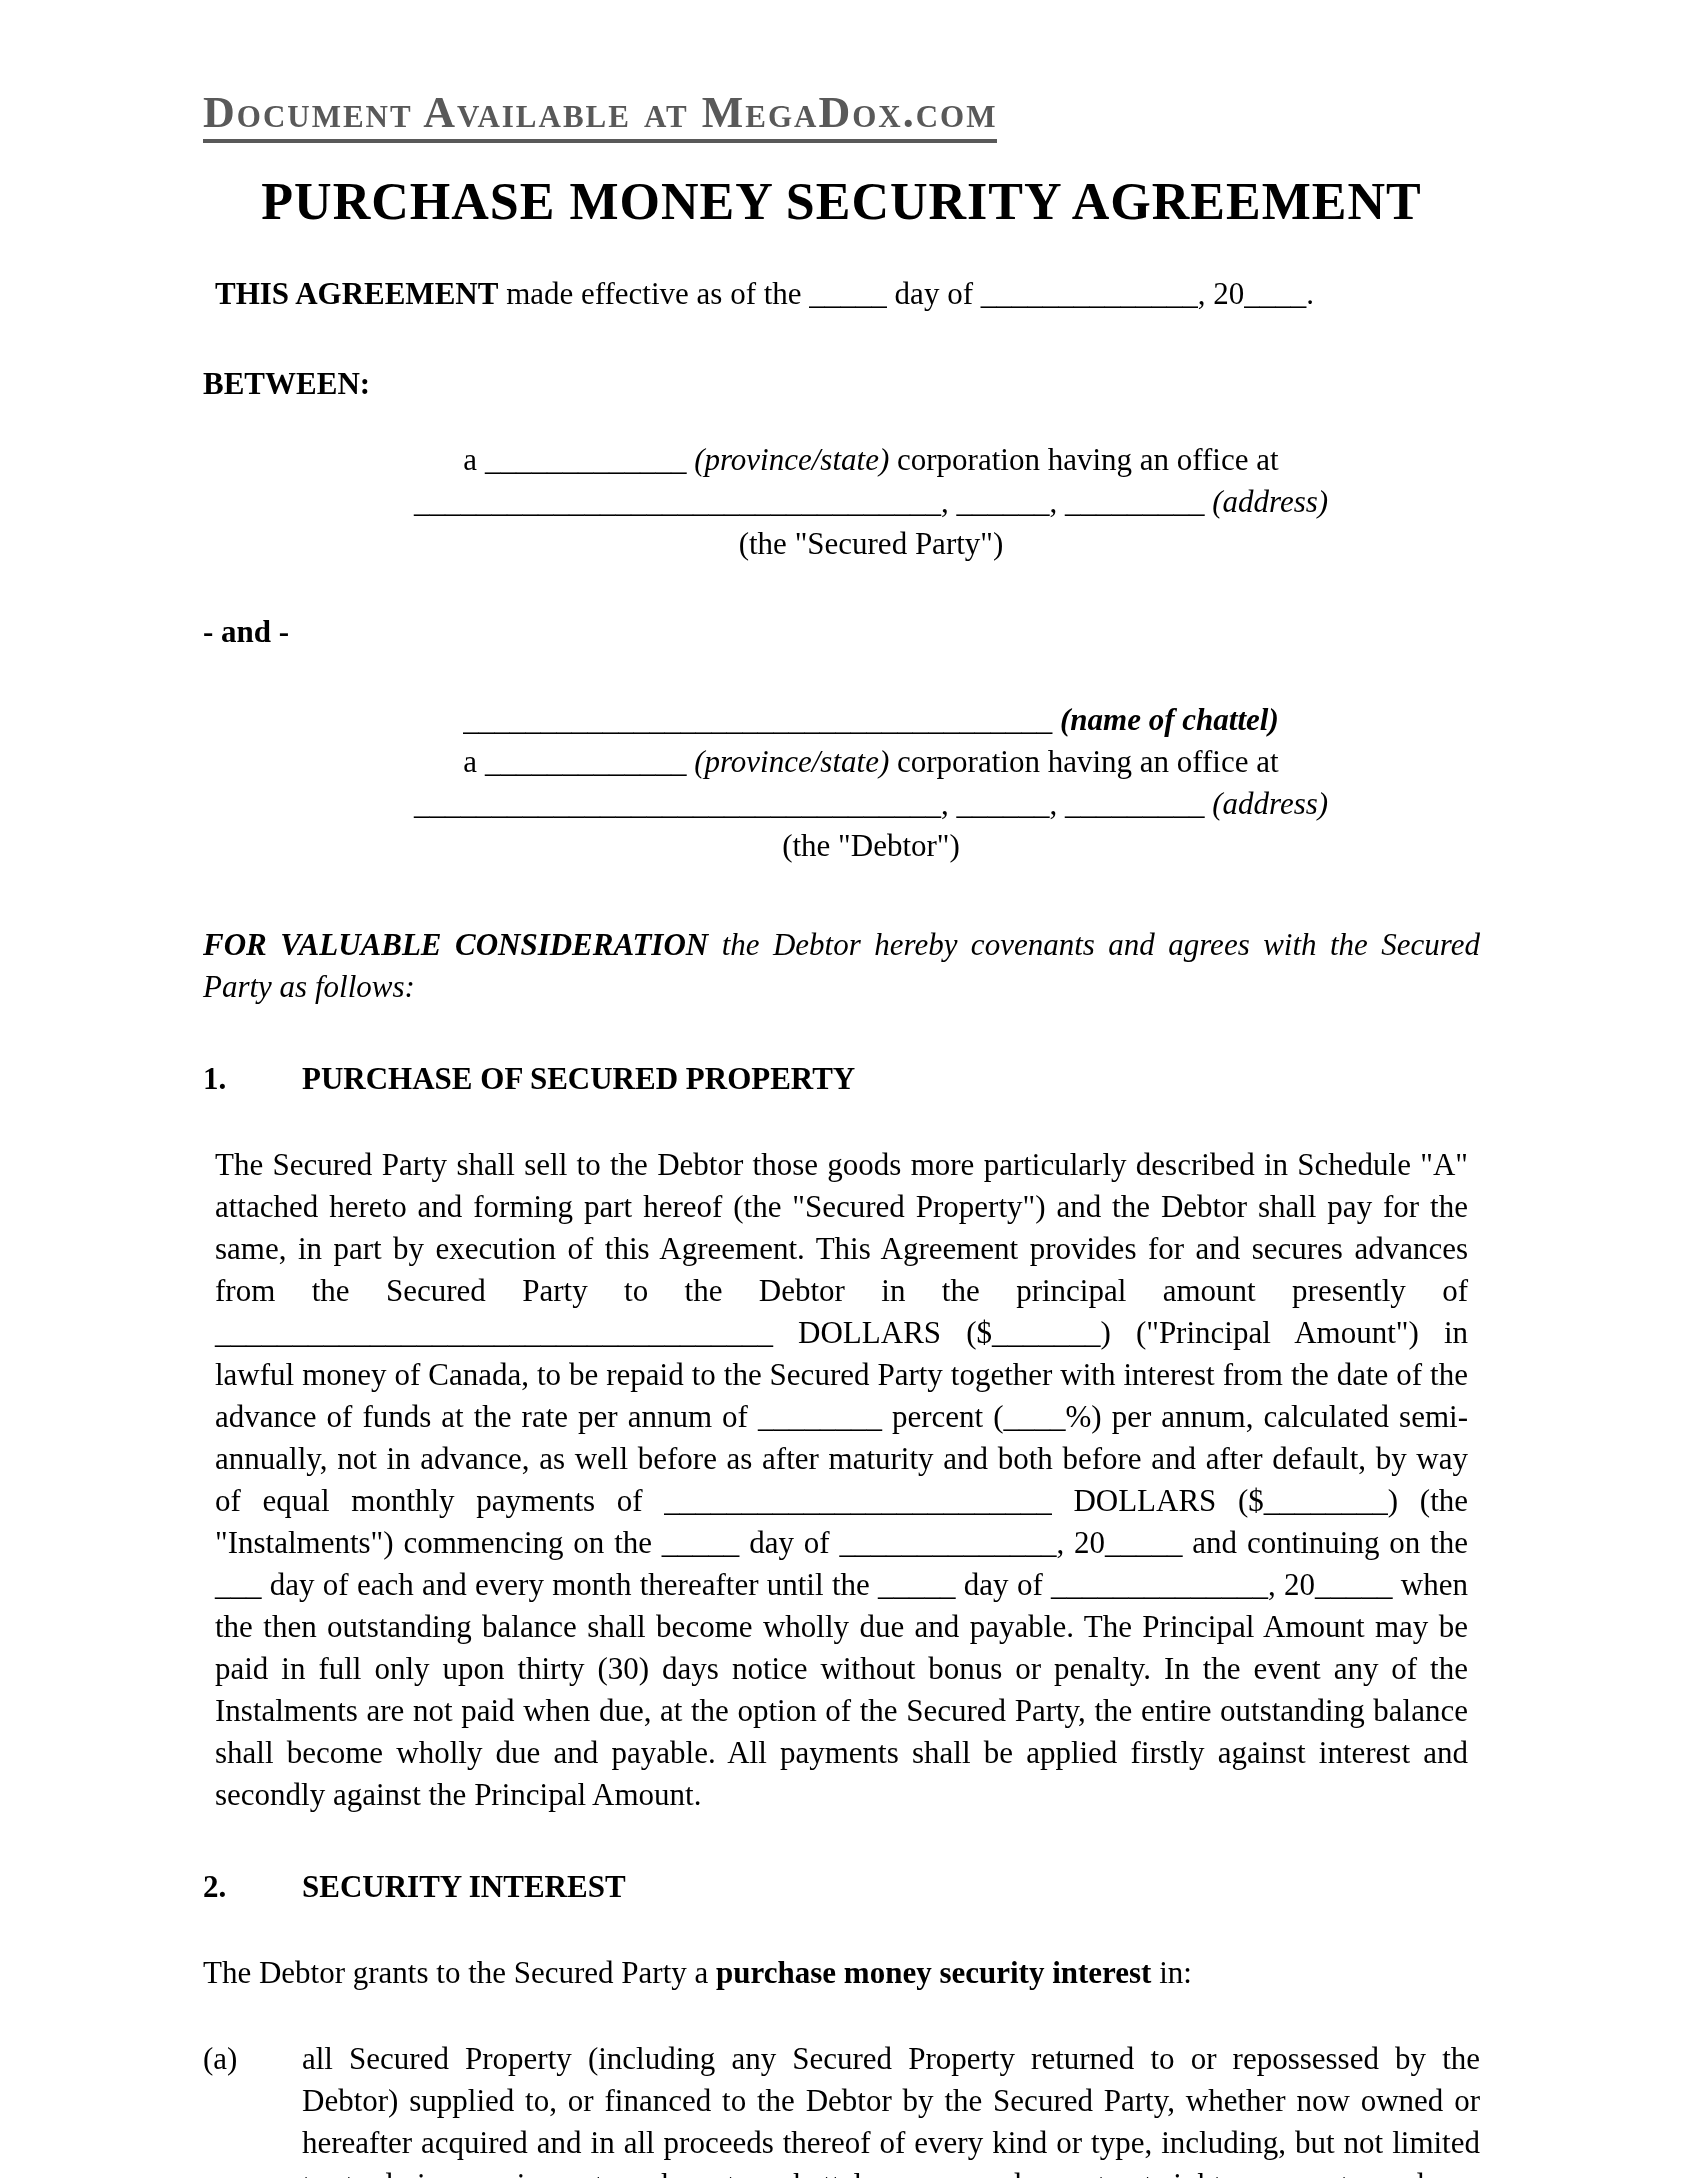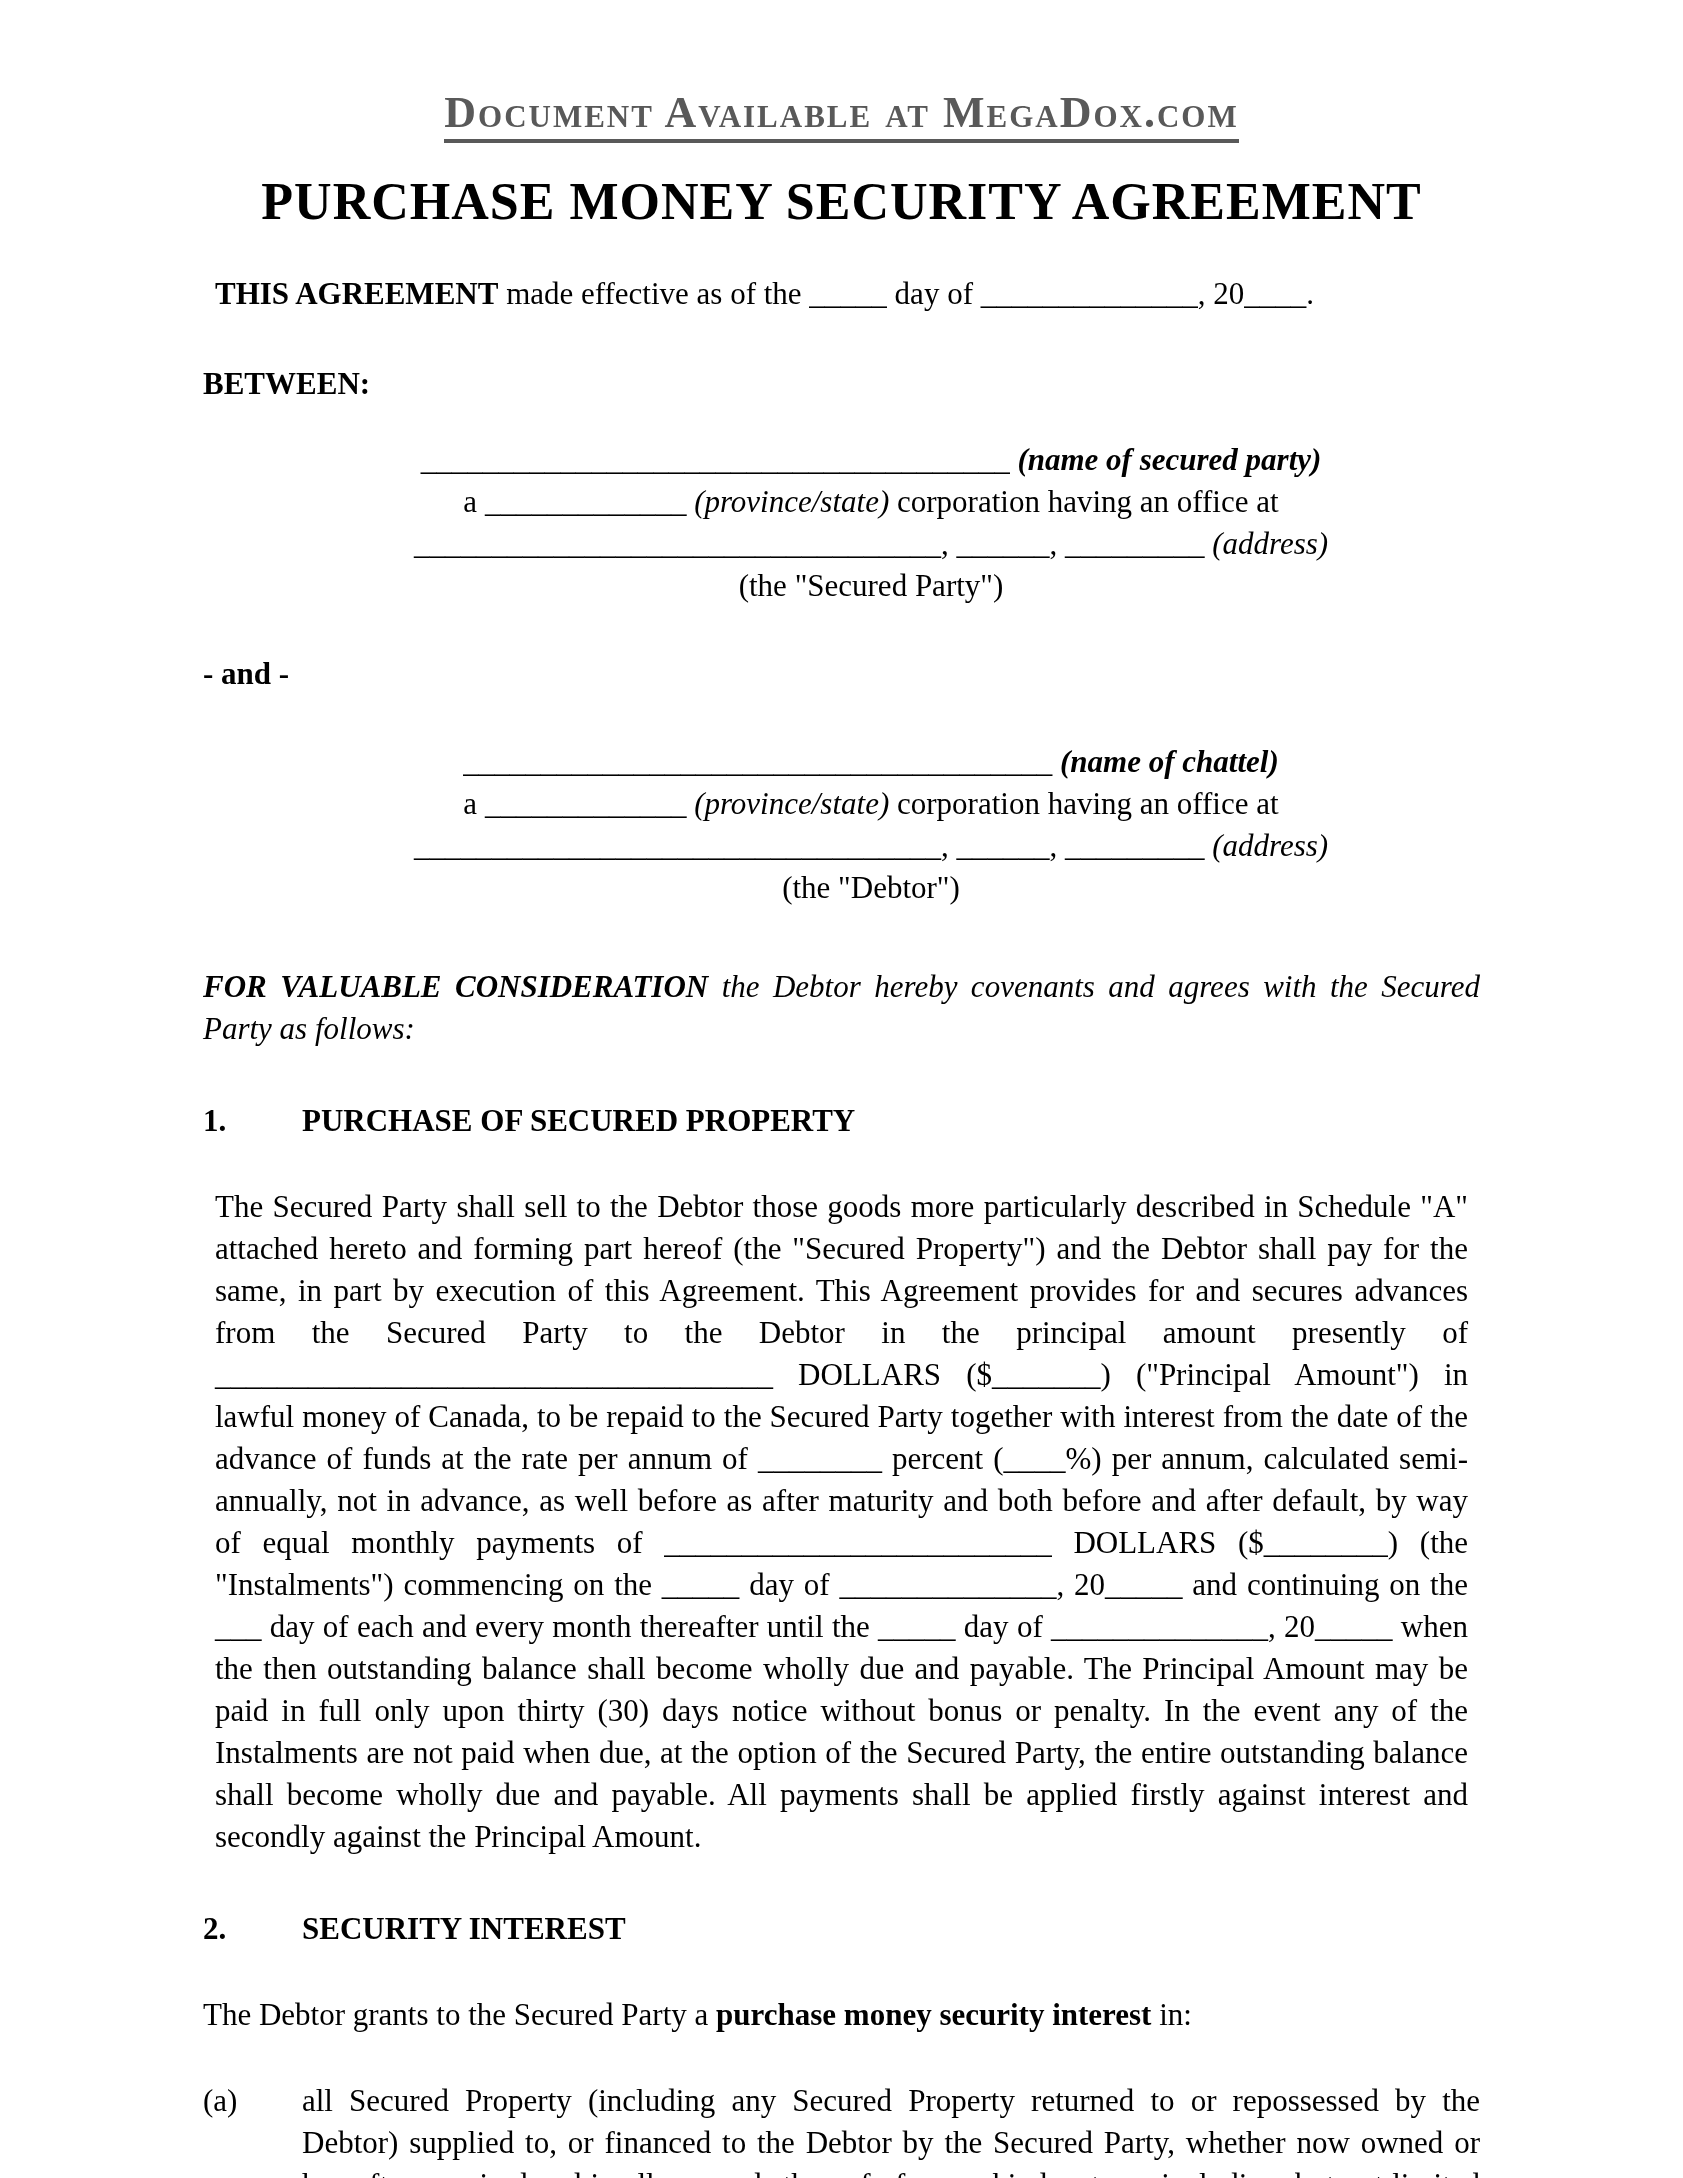--- a/index.html
+++ b/index.html
@@ -10,21 +10,21 @@
     margin: 0 auto;
     background: #ffffff;
     box-sizing: border-box;
     padding: 87px 203px 0 203px;
     font-family: "Liberation Serif", "DejaVu Serif", serif;
     font-size: 31px;
     line-height: 42px;
     color: #000;
     overflow: hidden;
   }
-  .watermark-wrap { text-align: center; margin-bottom: 34px; }
+  .watermark-wrap { margin-bottom: 34px; }
   .watermark {
     display: inline-block;
     font-variant: small-caps;
     font-weight: bold;
     font-size: 44px;
     line-height: 51px;
     letter-spacing: 2px;
     color: #595959;
     border-bottom: 4px solid #595959;
     padding-bottom: 1px;
@@ -63,21 +63,20 @@
     <span class="watermark">Document Available at MegaDox.com</span>
   </div>
 
   <div class="doc-title">PURCHASE MONEY SECURITY AGREEMENT</div>
 
   <p class="para intro-line"><span class="bold">THIS AGREEMENT</span><span> made effective as of the _____ day of ______________, 20____.</span></p>
 
   <div class="between">BETWEEN:</div>
 
   <div class="party-block">
-    <div><span>______________________________________ </span><span class="party-label-bi">(name of secured party)</span></div>
     <div><span>a </span><span>_____________ </span><span class="party-label-i">(province/state)</span><span> corporation having an office at</span></div>
     <div><span>__________________________________, ______, _________ </span><span class="party-label-i">(address)</span></div>
     <div>(the "Secured Party")</div>
   </div>
 
   <div class="separator">- and -</div>
 
   <div class="party-block">
     <div><span>______________________________________ </span><span class="party-label-bi">(name of chattel)</span></div>
     <div><span>a </span><span>_____________ </span><span class="party-label-i">(province/state)</span><span> corporation having an office at</span></div>

